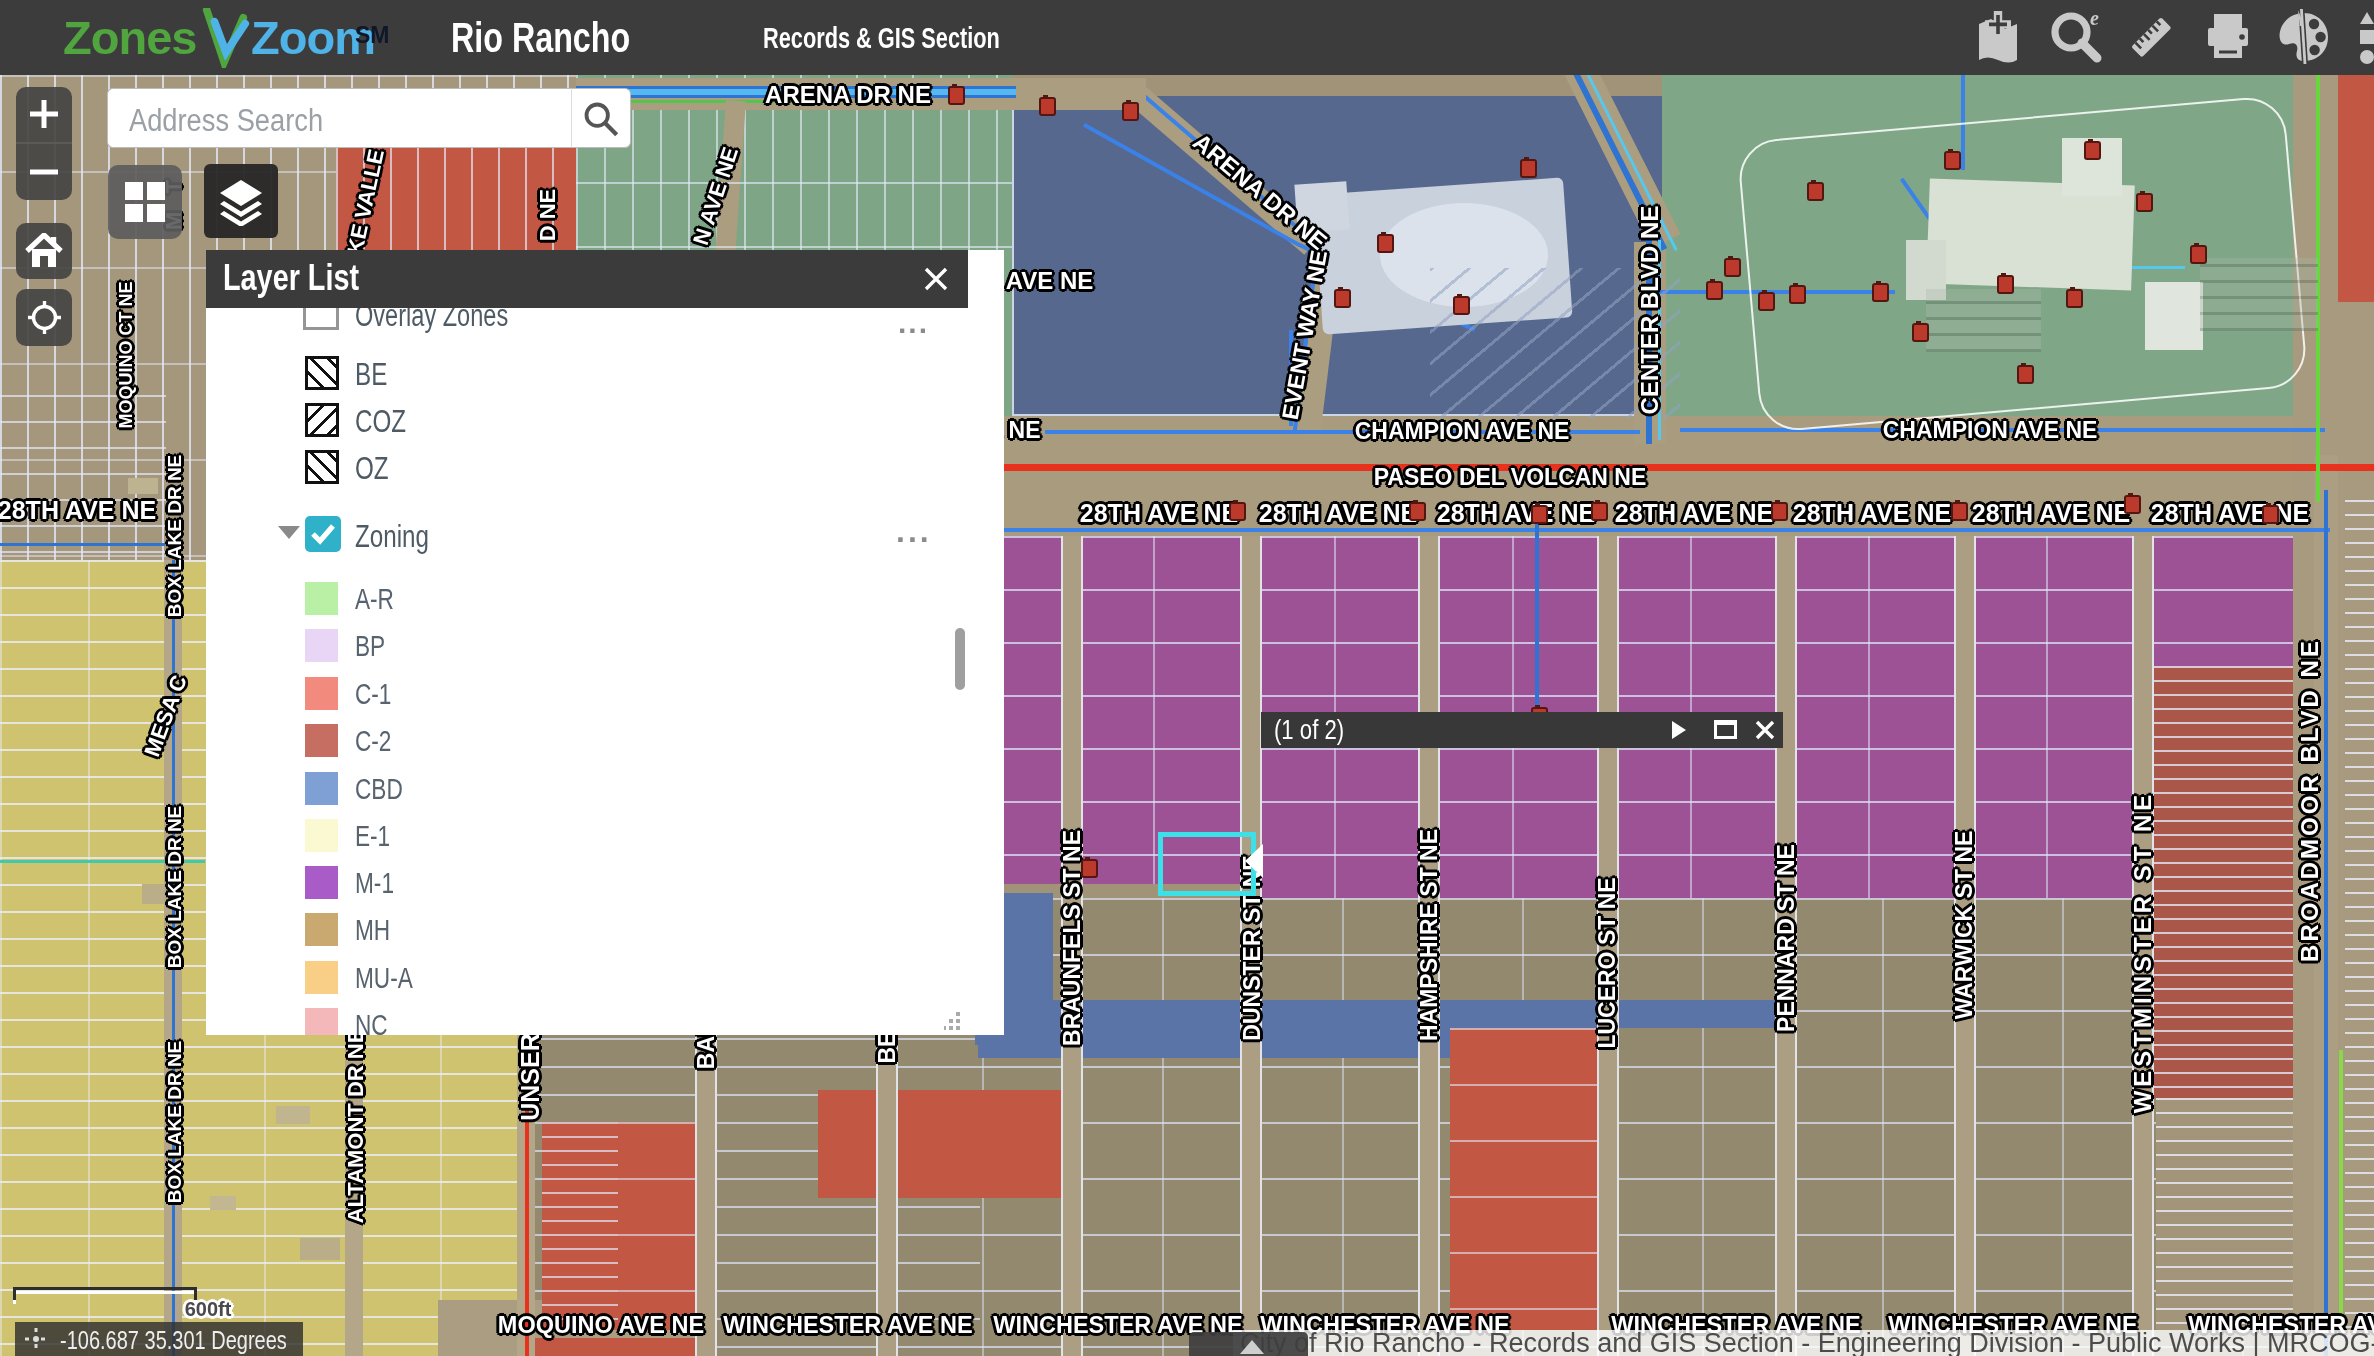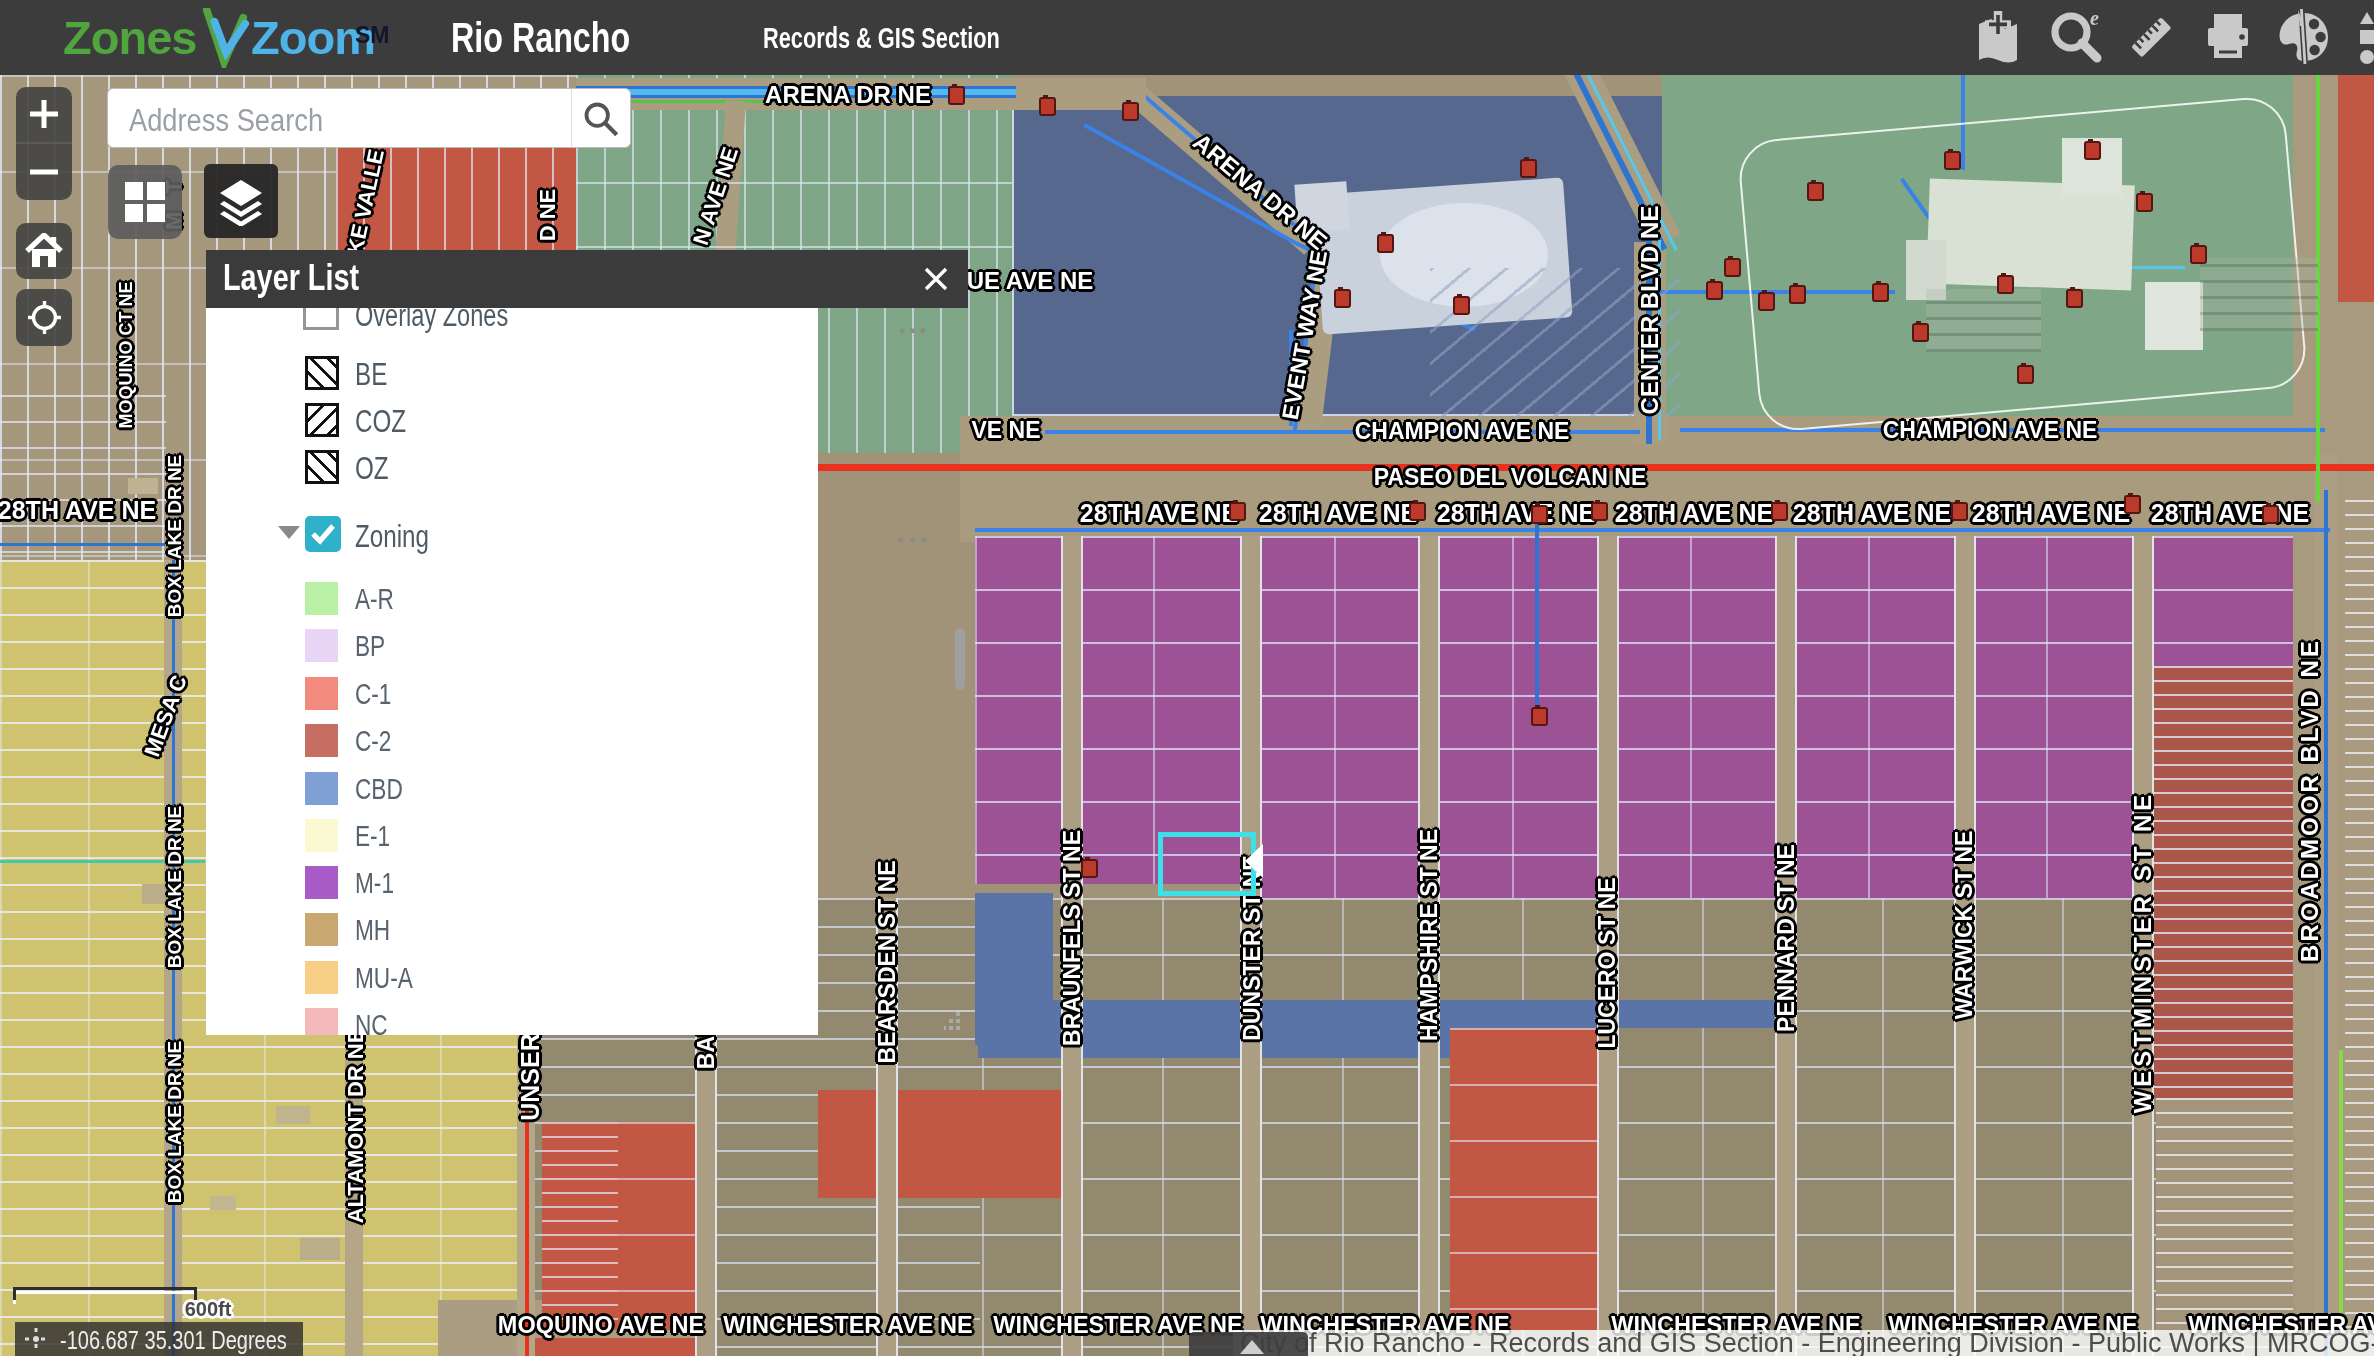--- a/index.html
+++ b/index.html
@@ -366,21 +366,21 @@
   </svg>
 
   <div class="abs" style="left:107px;top:88px;width:464px;height:60px;background:#fff;border:1px solid #bbb;border-right:none;border-radius:6px 0 0 6px;box-sizing:border-box;"></div>
   <div class="abs" style="left:571px;top:88px;width:60px;height:60px;background:#fff;border:1px solid #bbb;border-left:1px solid #ddd;border-radius:0 6px 6px 0;box-sizing:border-box;"></div>
   <div class="abs" style="left:129px;top:103px;color:#9aa0a6;font-size:31px;transform:scaleX(.88);transform-origin:0 0;">Address Search</div>
   <svg class="abs" style="left:582px;top:100px;" width="38" height="38" viewBox="0 0 16 16">
     <circle cx="6.4" cy="6.4" r="4.5" fill="none" stroke="#555" stroke-width="1.6"></circle>
     <line x1="9.8" y1="9.8" x2="14.6" y2="14.6" stroke="#555" stroke-width="1.8"></line>
   </svg>
 
-  <div class="abs" style="left:206px;top:250px;width:612px;height:785px;background:#fff;">
+  <div class="abs" style="left:206px;top:250px;width:798px;height:785px;background:#fff;">
     <div class="abs" style="left:0;top:0;width:762px;height:58px;background:#3b3b3b;">
       <div class="abs" style="left:17px;top:7px;color:#fff;font-size:36px;font-weight:bold;transform:scaleX(.8);transform-origin:0 0;">Layer List</div>
       <svg class="abs" style="left:718px;top:17px;" width="24" height="24">
           <path d="M2 2 L22 22 M22 2 L2 22" stroke="#fff" stroke-width="3.4"></path>
         </svg>
     </div>
     <div class="abs" style="left:0;top:58px;width:762px;height:727px;overflow:hidden;">
 
       <div class="abs" style="left:97px;top:-14px;width:36px;height:36px;border:3px solid #959595;box-sizing:border-box;background:#fff;"></div>
       <div class="abs" style="left:149px;top:-10px;color:#4e5b65;font-size:31px;transform:scaleX(.76);transform-origin:0 0;">Overlay Zones</div>
@@ -436,20 +436,28 @@
         <rect x="12" y="7" width="4" height="4" fill="#aaa"></rect>
       <rect x="12" y="14" width="4" height="4" fill="#aaa"></rect>
         <rect x="5" y="7" width="4" height="4" fill="#aaa"></rect>
       <rect x="5" y="14" width="4" height="4" fill="#aaa"></rect>
         <rect x="-2" y="14" width="4" height="4" fill="#aaa"></rect>
     </svg>
   </div>
 
   <div class="abs" style="left:1245px;top:844px;width:0;height:0;border-top:17px solid transparent;border-bottom:17px solid transparent;border-right:18px solid #fff;"></div>
   <div class="abs" style="left:1261px;top:712px;width:522px;height:273px;">
+    <div class="abs" style="left:0;top:0;width:522px;height:36px;background:#383838;">
+      <div class="abs" style="left:13px;top:3px;color:#fff;font-size:27px;transform:scaleX(.82);transform-origin:0 0;">(1 of 2)</div>
+      <div class="abs" style="left:411px;top:9px;width:0;height:0;border-top:9px solid transparent;border-bottom:9px solid transparent;border-left:14px solid #fff;"></div>
+      <div class="abs" style="left:453px;top:8px;width:23px;height:19px;border:3px solid #fff;border-top-width:5px;box-sizing:border-box;"></div>
+      <svg class="abs" style="left:494px;top:8px;" width="20" height="20">
+          <path d="M2 2 L18 18 M18 2 L2 18" stroke="#fff" stroke-width="3.4"></path>
+        </svg>
+    </div>
   </div>
 
   <div class="abs" style="left:13px;top:1291px;width:184px;height:13px;border-left:3px solid #fff;border-right:3px solid #fff;border-top:3px solid #fff;box-sizing:border-box;"></div>
   <div class="abs" style="left:13px;top:1287px;width:184px;height:13px;border-left:3px solid #2e2e2e;border-right:3px solid #2e2e2e;border-top:3px solid #2e2e2e;box-sizing:border-box;"></div>
   <div class="abs" style="left:208px;top:1309px;font-size:20px;font-weight:bold;color:#4a4a4a;transform:translate(-50%,-50%);
     text-shadow:-2px -2px 0 #fff,2px -2px 0 #fff,-2px 2px 0 #fff,2px 2px 0 #fff,-3px 0 0 #fff,3px 0 0 #fff,0 -3px 0 #fff,0 3px 0 #fff;">600ft</div>
 
   <div class="abs" style="left:15px;top:1322px;width:288px;height:34px;background:rgba(48,48,48,.82);"></div>
   <svg class="abs" style="left:24px;top:1327px;" width="24" height="24" viewBox="0 0 24 24">
     <circle cx="12" cy="12" r="3" fill="#ddd"></circle>

